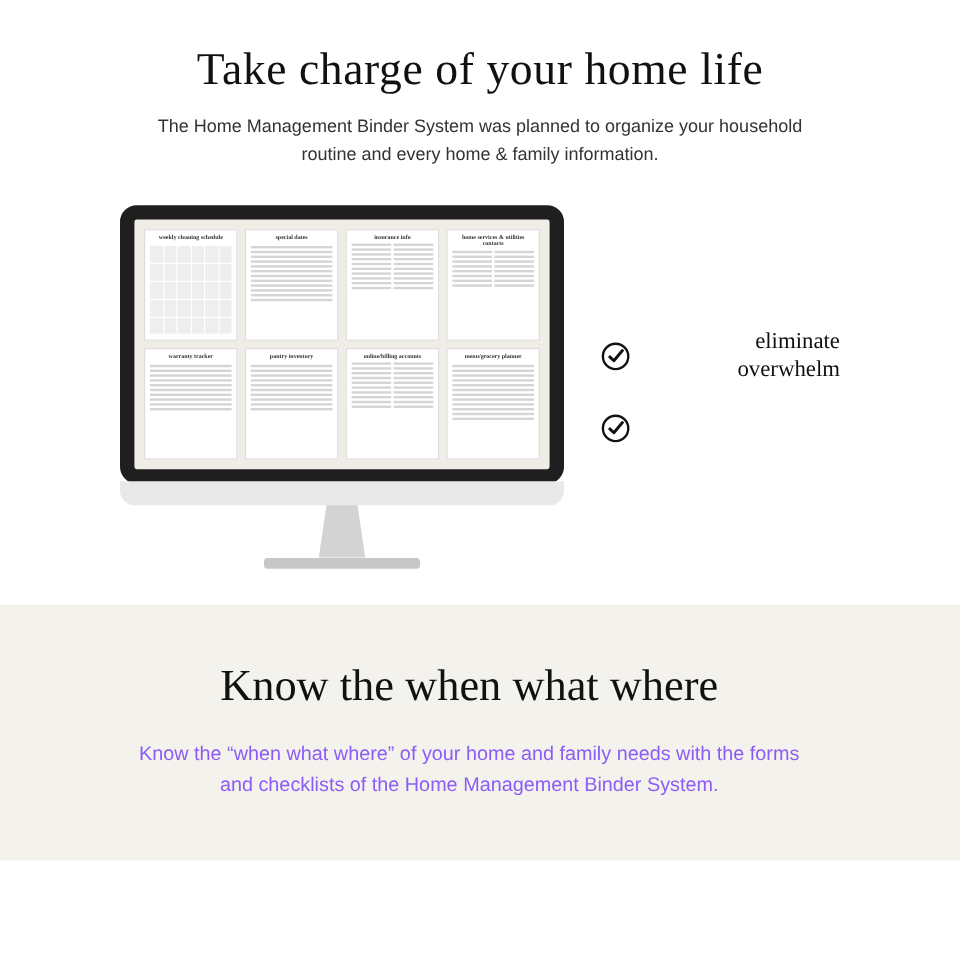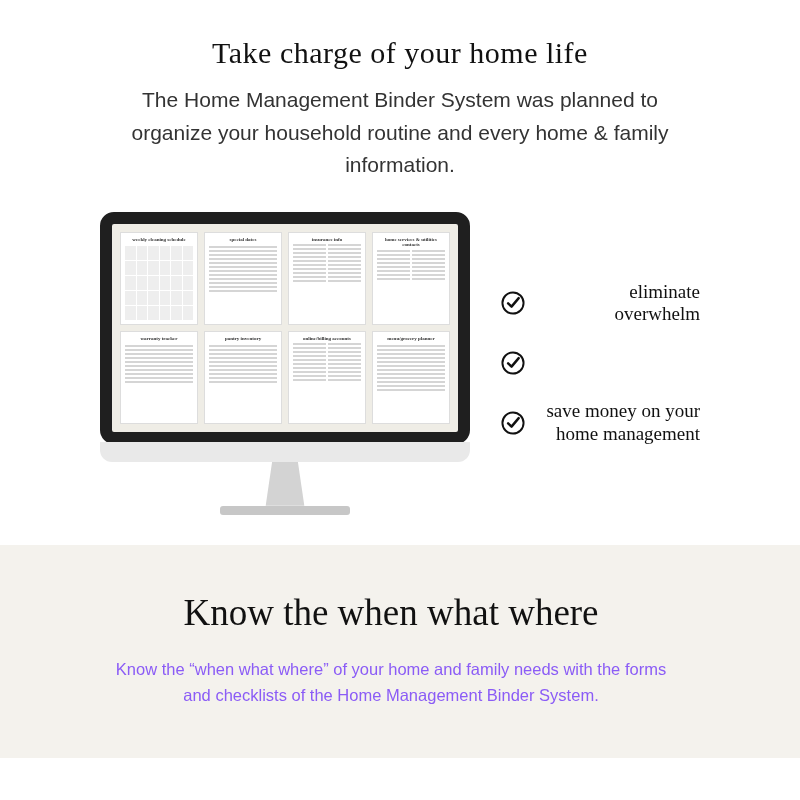--- a/index.html
+++ b/index.html
@@ -10,29 +10,29 @@
     color: #1a1a1a;
     background: #ffffff;
     overflow: hidden;
   }
   .section-top {
     padding: 36px 60px 30px 60px;
     text-align: center;
     background: #ffffff;
   }
   .headline {
-    font-size: 30px;
+    font-size: 38px;
     font-weight: 400;
     letter-spacing: 0.5px;
     margin-bottom: 14px;
     color: #111;
   }
   .subhead {
     font-family: 'Helvetica Neue', Arial, sans-serif;
-    font-size: 21px;
+    font-size: 15px;
     line-height: 1.55;
     color: #333;
     max-width: 560px;
     margin: 0 auto 30px auto;
     font-weight: 400;
   }
   .hero-row {
     display: flex;
     align-items: center;
     justify-content: center;
@@ -384,27 +384,20 @@
           <path d="M10 16.5 L14.2 20.5 L23 10" fill="none" stroke="#111" stroke-width="3" stroke-linecap="round" stroke-linejoin="round"></path>
         </svg>
         <span class="benefit-text">eliminate overwhelm</span>
       </div>
       <div class="benefit">
         <svg class="check" viewBox="0 0 32 32">
           <circle cx="16" cy="16" r="13" fill="none" stroke="#111" stroke-width="2.4"></circle>
           <path d="M10 16.5 L14.2 20.5 L23 10" fill="none" stroke="#111" stroke-width="3" stroke-linecap="round" stroke-linejoin="round"></path>
         </svg>
       </div>
-      <div class="benefit">
-        <svg class="check" viewBox="0 0 32 32">
-          <circle cx="16" cy="16" r="13" fill="none" stroke="#111" stroke-width="2.4"></circle>
-          <path d="M10 16.5 L14.2 20.5 L23 10" fill="none" stroke="#111" stroke-width="3" stroke-linecap="round" stroke-linejoin="round"></path>
-        </svg>
-        <span class="benefit-text">save money on your home management</span>
-      </div>
     </div>
 
   </div>
 </div>
 
 <div class="section-bottom">
   <h2 class="headline2">Know the when what where</h2>
   <p class="subhead2">Know the “when what where” of your home and family needs with the forms and checklists of the Home Management Binder System.</p>
 </div>
 

